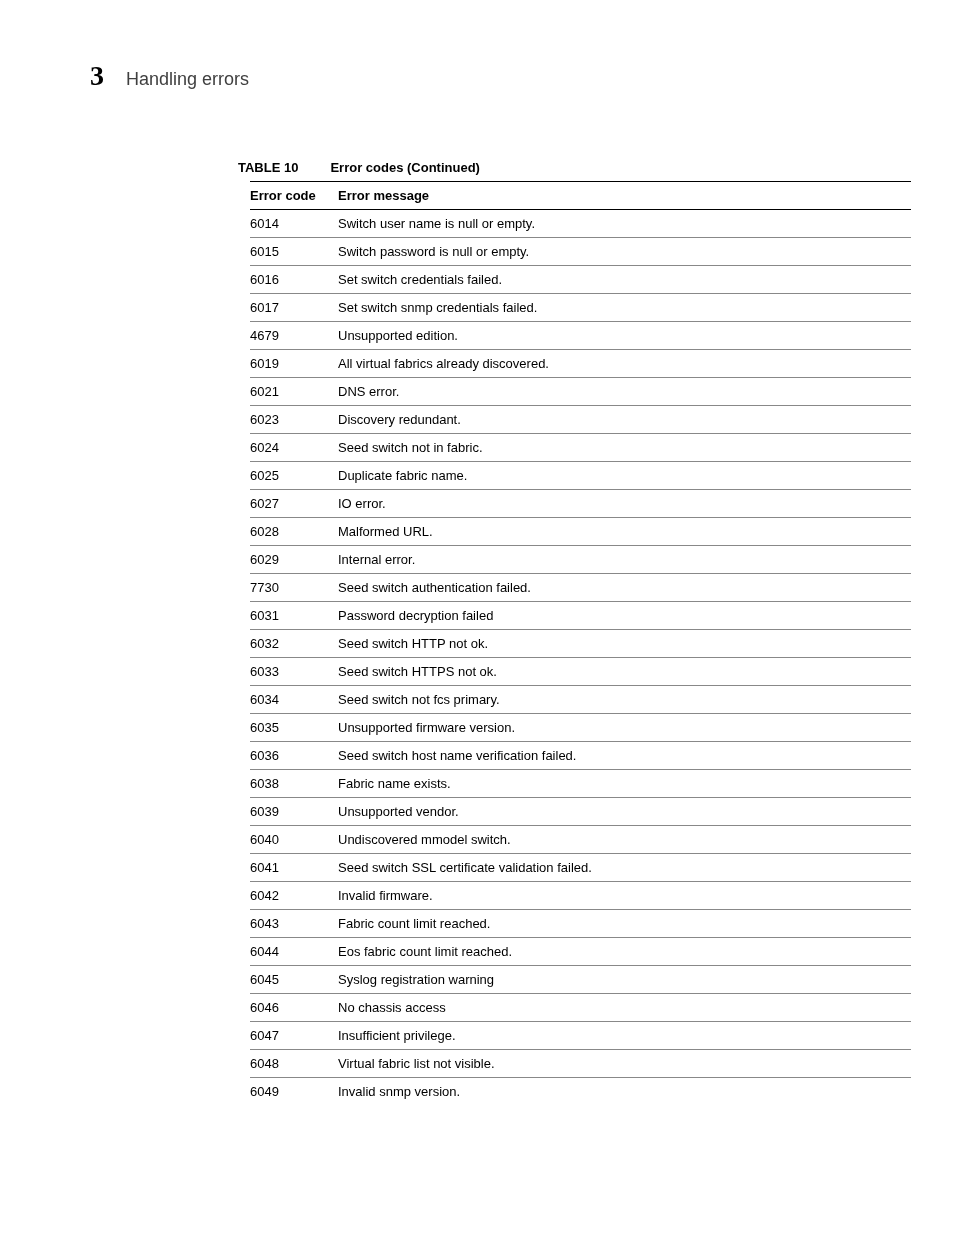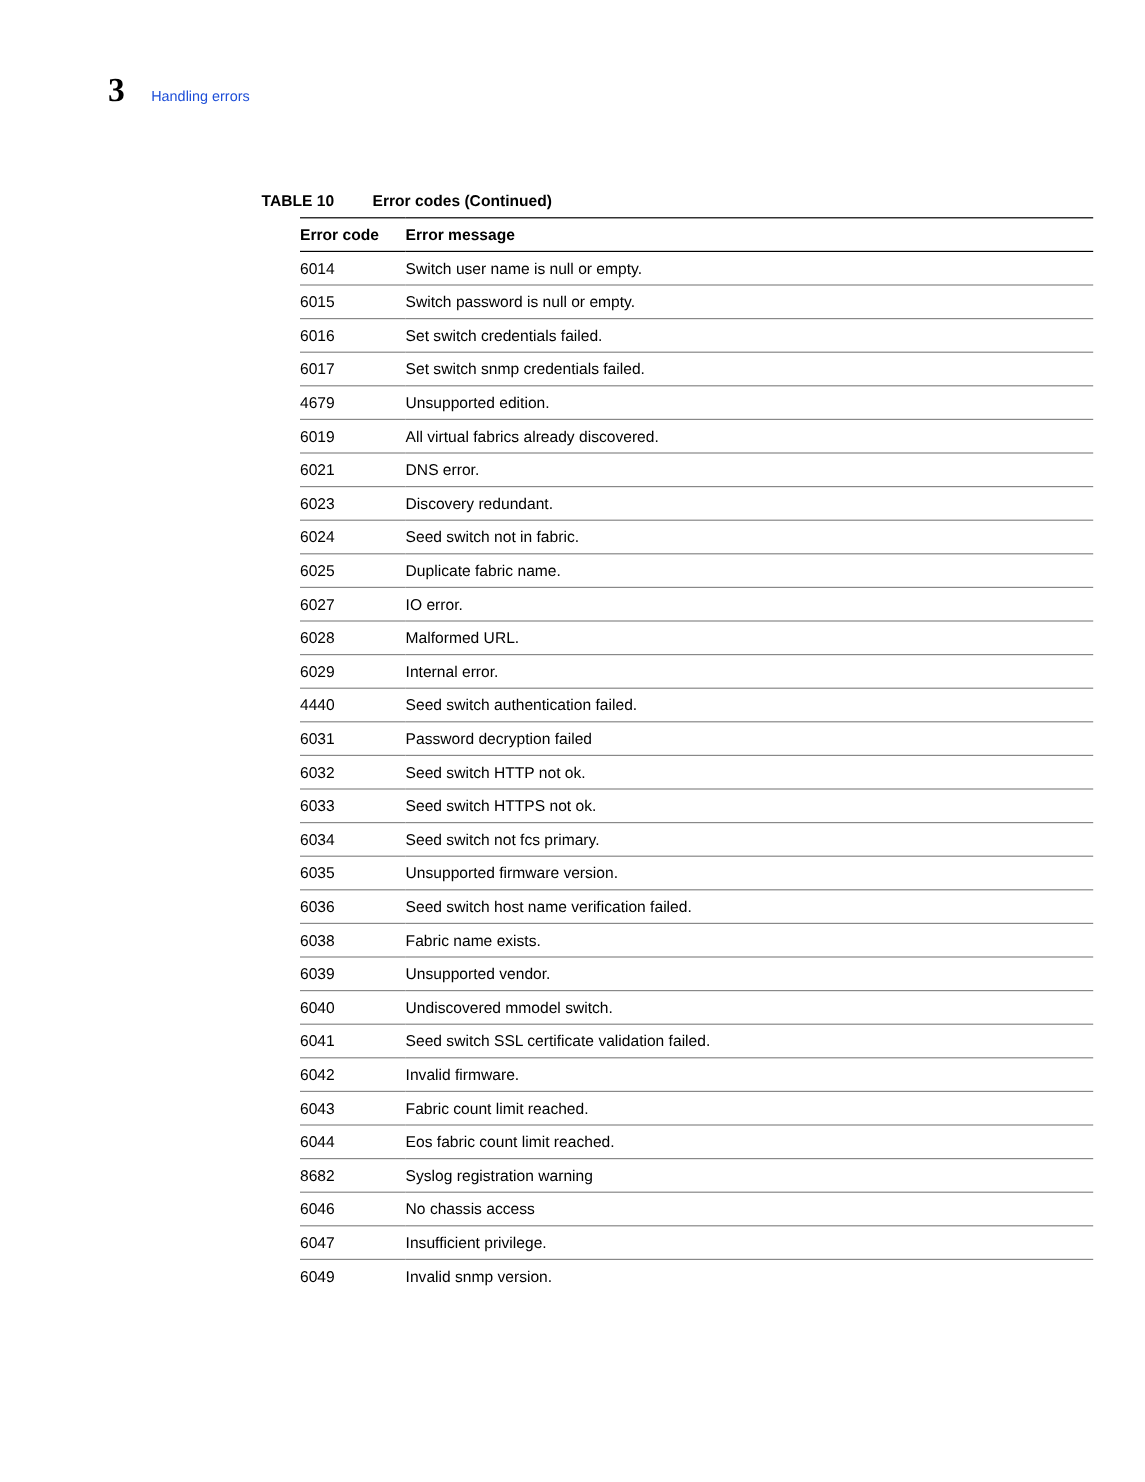--- a/index.html
+++ b/index.html
@@ -19,35 +19,36 @@
       align-items: baseline;
       gap: 22px;
       margin-bottom: 68px;
     }
     .chapter-number {
       font-size: 28px;
       font-weight: bold;
       font-family: Georgia, 'Times New Roman', serif;
     }
     .section-title {
-      font-size: 12px;
-      color: #1d4ed8;
+      font-size: 18px;
+      color: #404040;
     }
     .table-container {
       margin-left: 128px;
     }
     .table-caption {
       display: flex;
       gap: 32px;
       margin-bottom: 6px;
       font-size: 13px;
     }
     .table-label {
       font-weight: bold;
       color: #000000;
+      margin-left: 20px;
     }
     .table-title {
       font-weight: bold;
       color: #000000;
     }
     table {
       width: 100%;
       border-collapse: collapse;
       font-size: 13px;
       margin-left: 32px;
@@ -147,21 +148,21 @@
         </tr>
         <tr>
           <td>6028</td>
           <td>Malformed URL.</td>
         </tr>
         <tr>
           <td>6029</td>
           <td>Internal error.</td>
         </tr>
         <tr>
-          <td>4440</td>
+          <td>7730</td>
           <td>Seed switch authentication failed.</td>
         </tr>
         <tr>
           <td>6031</td>
           <td>Password decryption failed</td>
         </tr>
         <tr>
           <td>6032</td>
           <td>Seed switch HTTP not ok.</td>
         </tr>
@@ -203,30 +204,34 @@
         </tr>
         <tr>
           <td>6043</td>
           <td>Fabric count limit reached.</td>
         </tr>
         <tr>
           <td>6044</td>
           <td>Eos fabric count limit reached.</td>
         </tr>
         <tr>
-          <td>8682</td>
+          <td>6045</td>
           <td>Syslog registration warning</td>
         </tr>
         <tr>
           <td>6046</td>
           <td>No chassis access</td>
         </tr>
         <tr>
           <td>6047</td>
           <td>Insufficient privilege.</td>
+        </tr>
+        <tr>
+          <td>6048</td>
+          <td>Virtual fabric list not visible.</td>
         </tr>
         <tr>
           <td>6049</td>
           <td>Invalid snmp version.</td>
         </tr>
       </tbody>
   </table>
 </div>
 
 </body></html>

